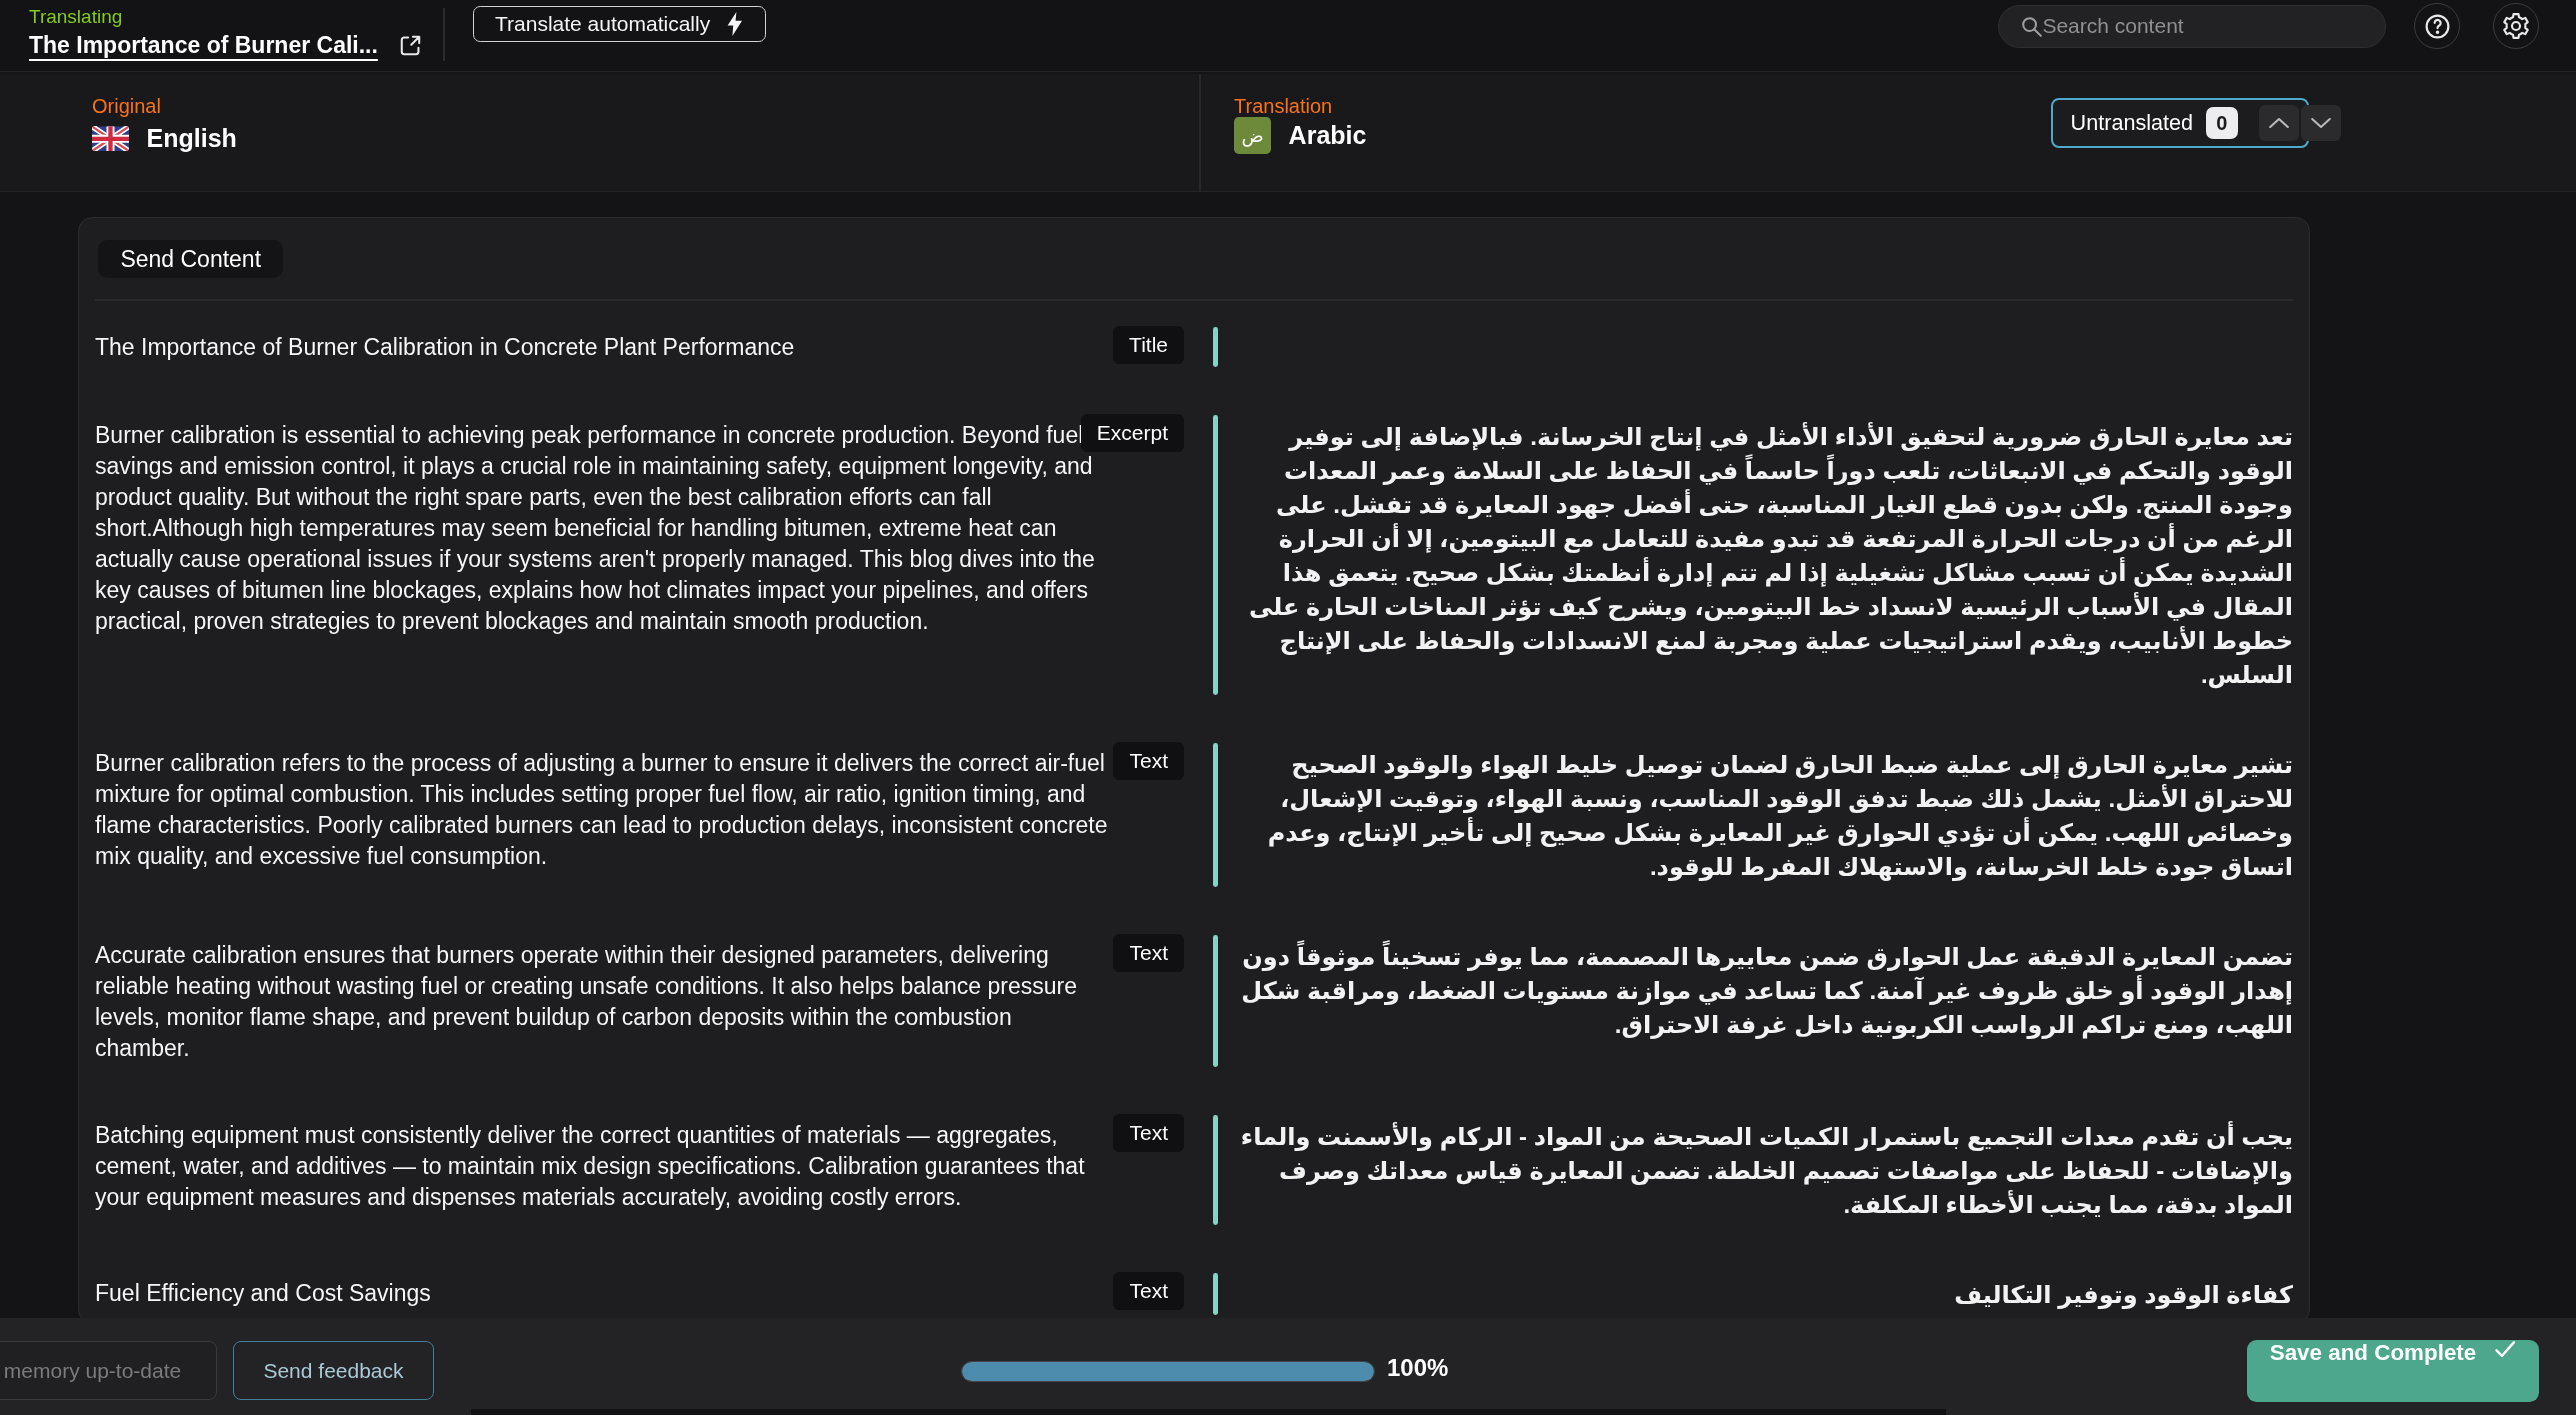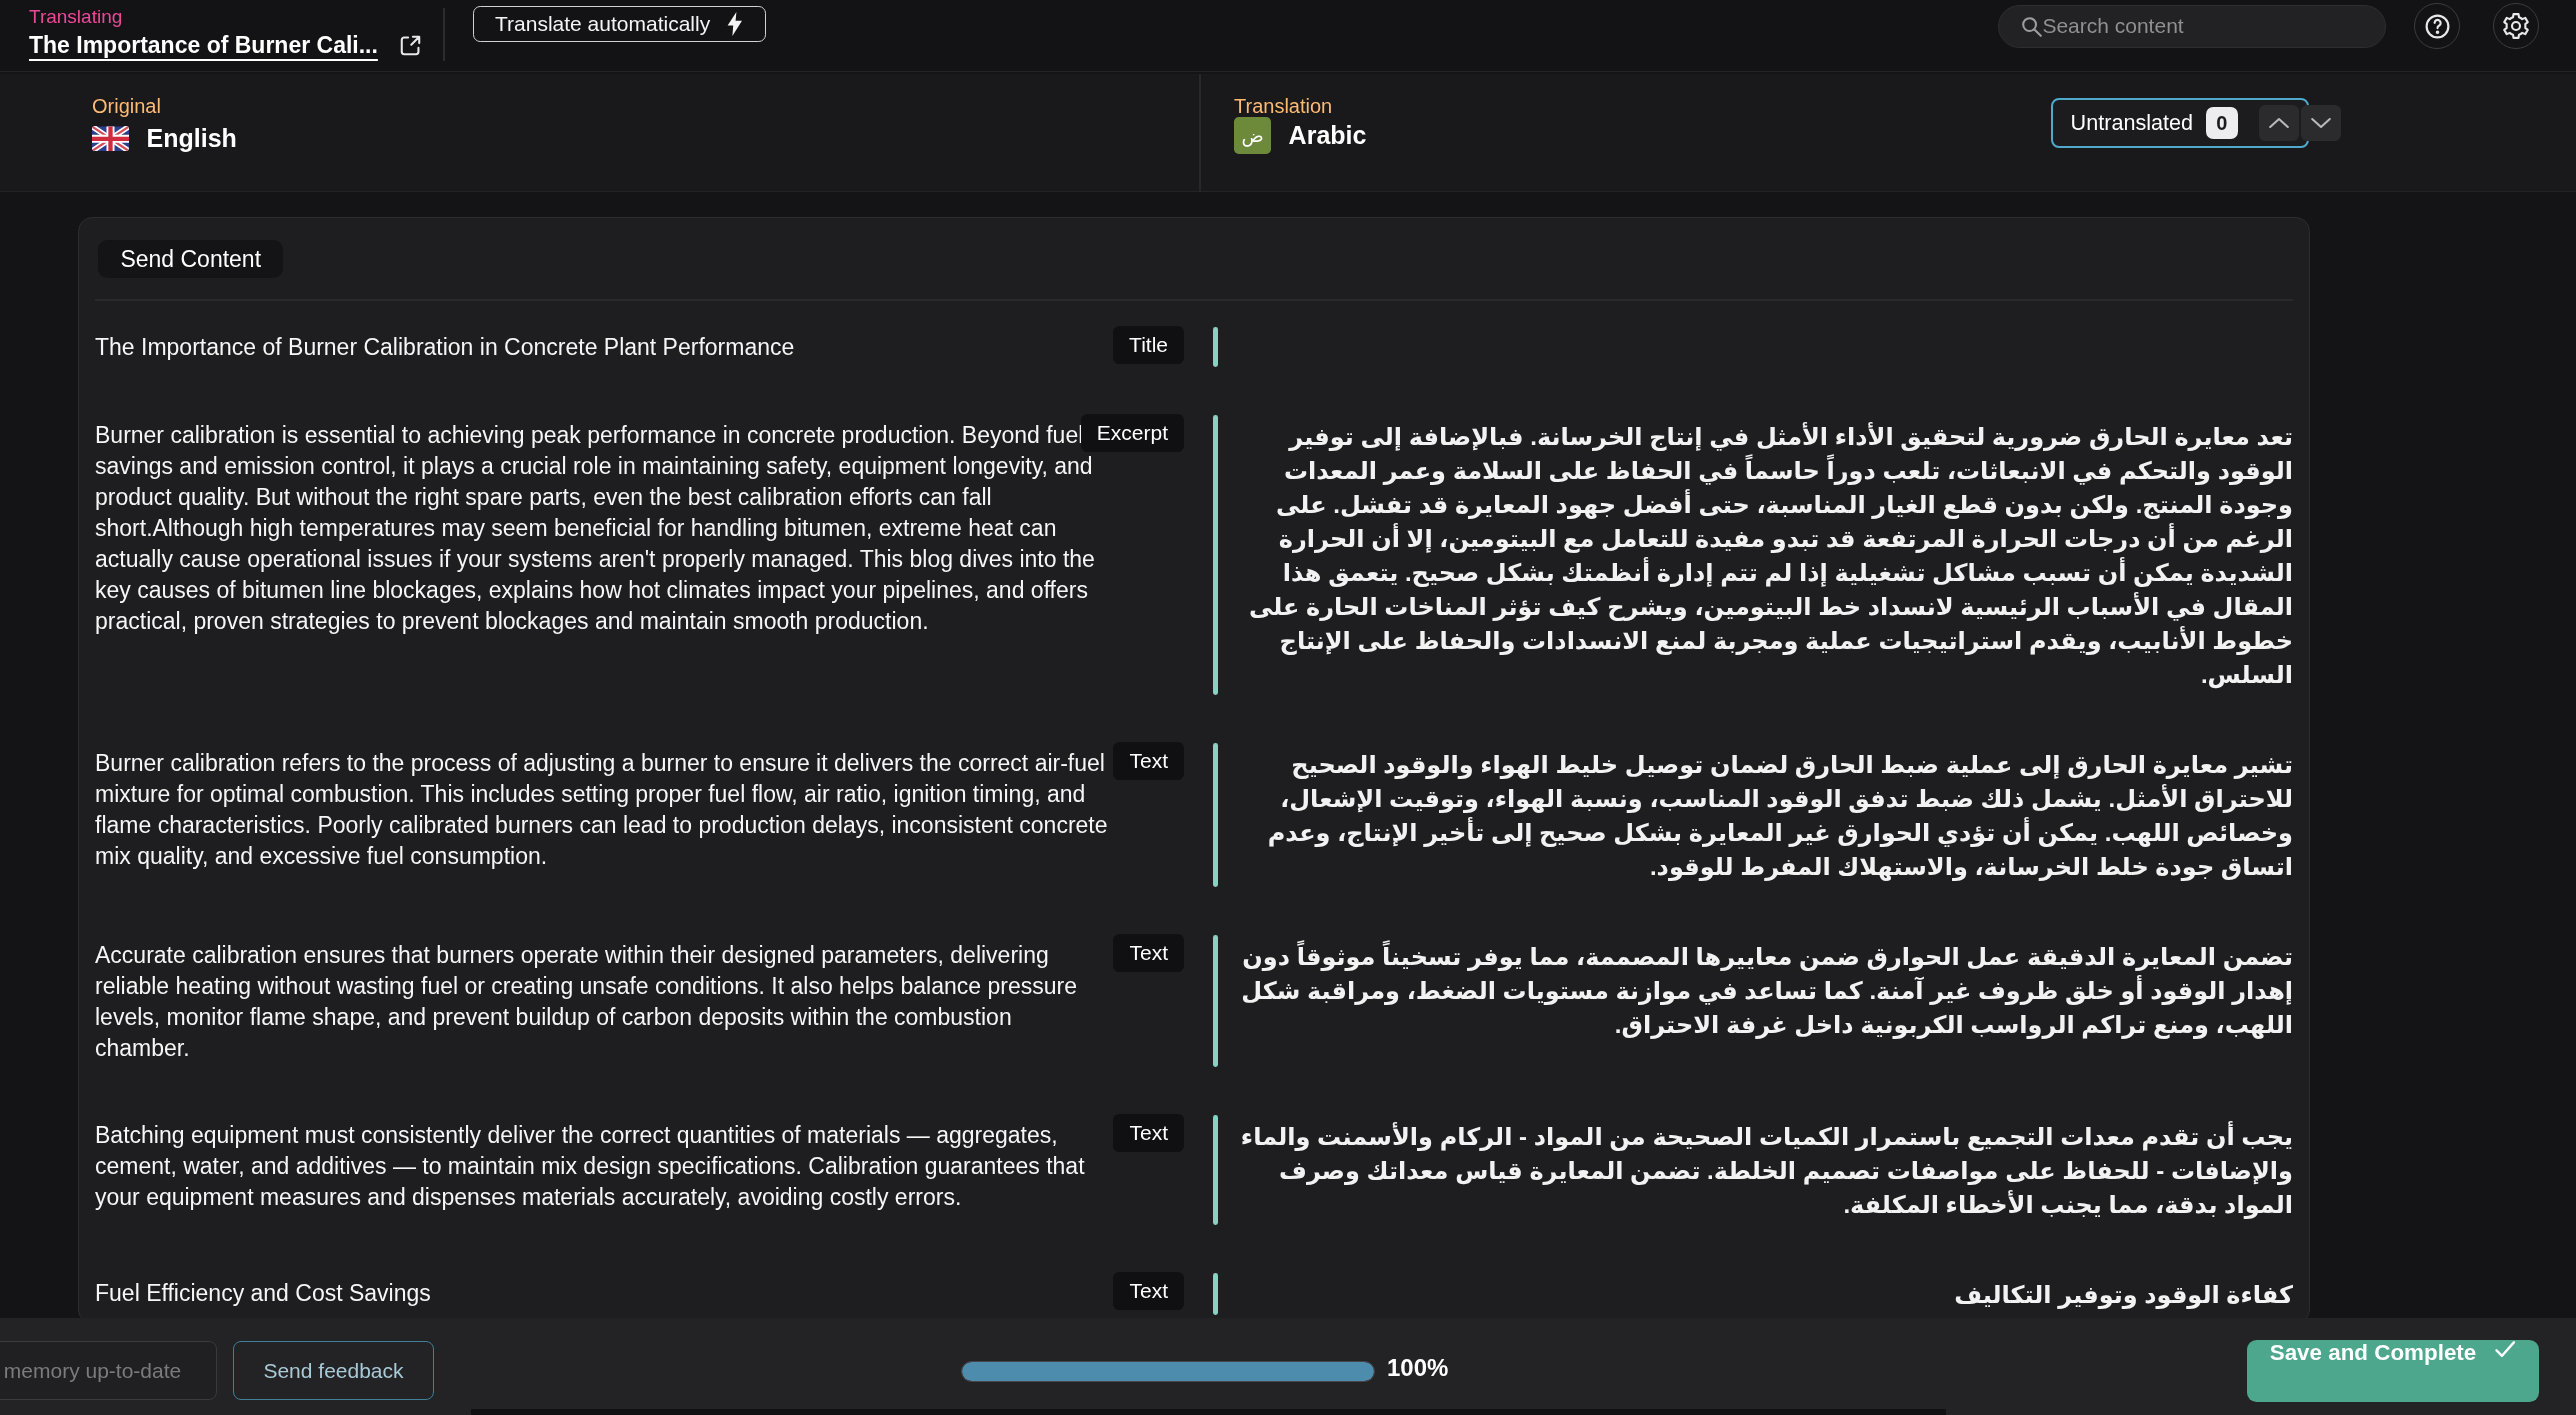--- a/index.html
+++ b/index.html
@@ -2,21 +2,21 @@
 <html style="font-size:12.8px"><head>
 <meta charset="utf-8">
 <style>
   * { margin:0; padding:0; box-sizing:border-box; }
   html,body { width:2576px; height:1416px; overflow:hidden; background:#141416;
     font-family:"Liberation Sans","DejaVu Sans",sans-serif; color:#f2f2f2; }
 
   
   .topbar { position:absolute; left:0; top:0; width:2576px; height:72px;
     background:#131315; border-bottom:1.6px solid #232326; }
-  .translating { position:absolute; left:29px; top:6.4px; font-size:19px; color:#ec4899; }
+  .translating { position:absolute; left:29px; top:6.4px; font-size:19px; color:#84cc16; }
   .doc-title-row { position:absolute; left:29px; top:32px; display:flex; align-items:center; gap:19px; }
   .doc-title { font-size:23px; font-weight:700; color:#fff; text-decoration:underline;
     text-underline-offset:5.6px; cursor:pointer; }
   .ext-icon { width:27px; height:27px; display:block; }
   .top-divider { position:absolute; left:443px; top:8px; width:1.6px; height:53px; background:#2c2c2f; }
   .auto-btn { position:absolute; left:473px; top:6.4px; height:36px; padding:0 21px;
     display:flex; align-items:center; gap:16px; border:1.6px solid #d2d2d5; border-radius:7.2px;
     background:transparent; color:#f4f4f5; font-size:21px; cursor:pointer; }
   .search-pill { position:absolute; left:1998px; top:4.8px; width:388px; height:43px;
     background:#222225; border:0.8px solid #2e2e31; border-radius:22.4px;
@@ -26,21 +26,21 @@
   .search-pill input::placeholder { color:#8f8f94; }
   .circle-btn { position:absolute; top:3.2px; width:46px; height:46px; border-radius:50%;
     border:1.6px solid #3c3c40; background:transparent; display:flex; align-items:center;
     justify-content:center; cursor:pointer; }
   .help-btn { left:2414px; } .gear-btn { left:2493px; }
 
   
   .langbar { position:absolute; left:0; top:74px; width:2576px; height:118px;
     background:#19191b; border-bottom:1.6px solid #232326; }
   .lang-divider { position:absolute; left:1199px; top:0; width:1.6px; height:118px; background:#28282b; }
-  .lang-label { position:absolute; top:21px; font-size:20px; color:#fdba74; }
+  .lang-label { position:absolute; top:21px; font-size:20px; color:#f97316; }
   .lang-name-row { position:absolute; top:50px; display:flex; align-items:center; gap:17.6px; }
   .lang-name { font-size:25px; font-weight:700; color:#fff; }
   .flag-uk { width:37px; height:25.6px; border-radius:3.2px; display:block; }
   .flag-ar { width:37px; height:37px; border-radius:4.8px; background:#6d8a3a;
     display:flex; align-items:center; justify-content:center; color:#fff; font-size:18.4px; }
   .filter-box { position:absolute; left:2051px; top:24px; width:258px; height:50px;
     border:2.4px solid #4fa9cc; border-radius:8px; background:#1c1c1f;
     display:flex; align-items:center; gap:12.8px; padding:0 6.4px 0 17.6px; cursor:pointer; }
   .filter-label { font-size:21.6px; color:#fff; }
   .count-badge { min-width:32px; height:32px; border-radius:7.2px; background:#ededef;

